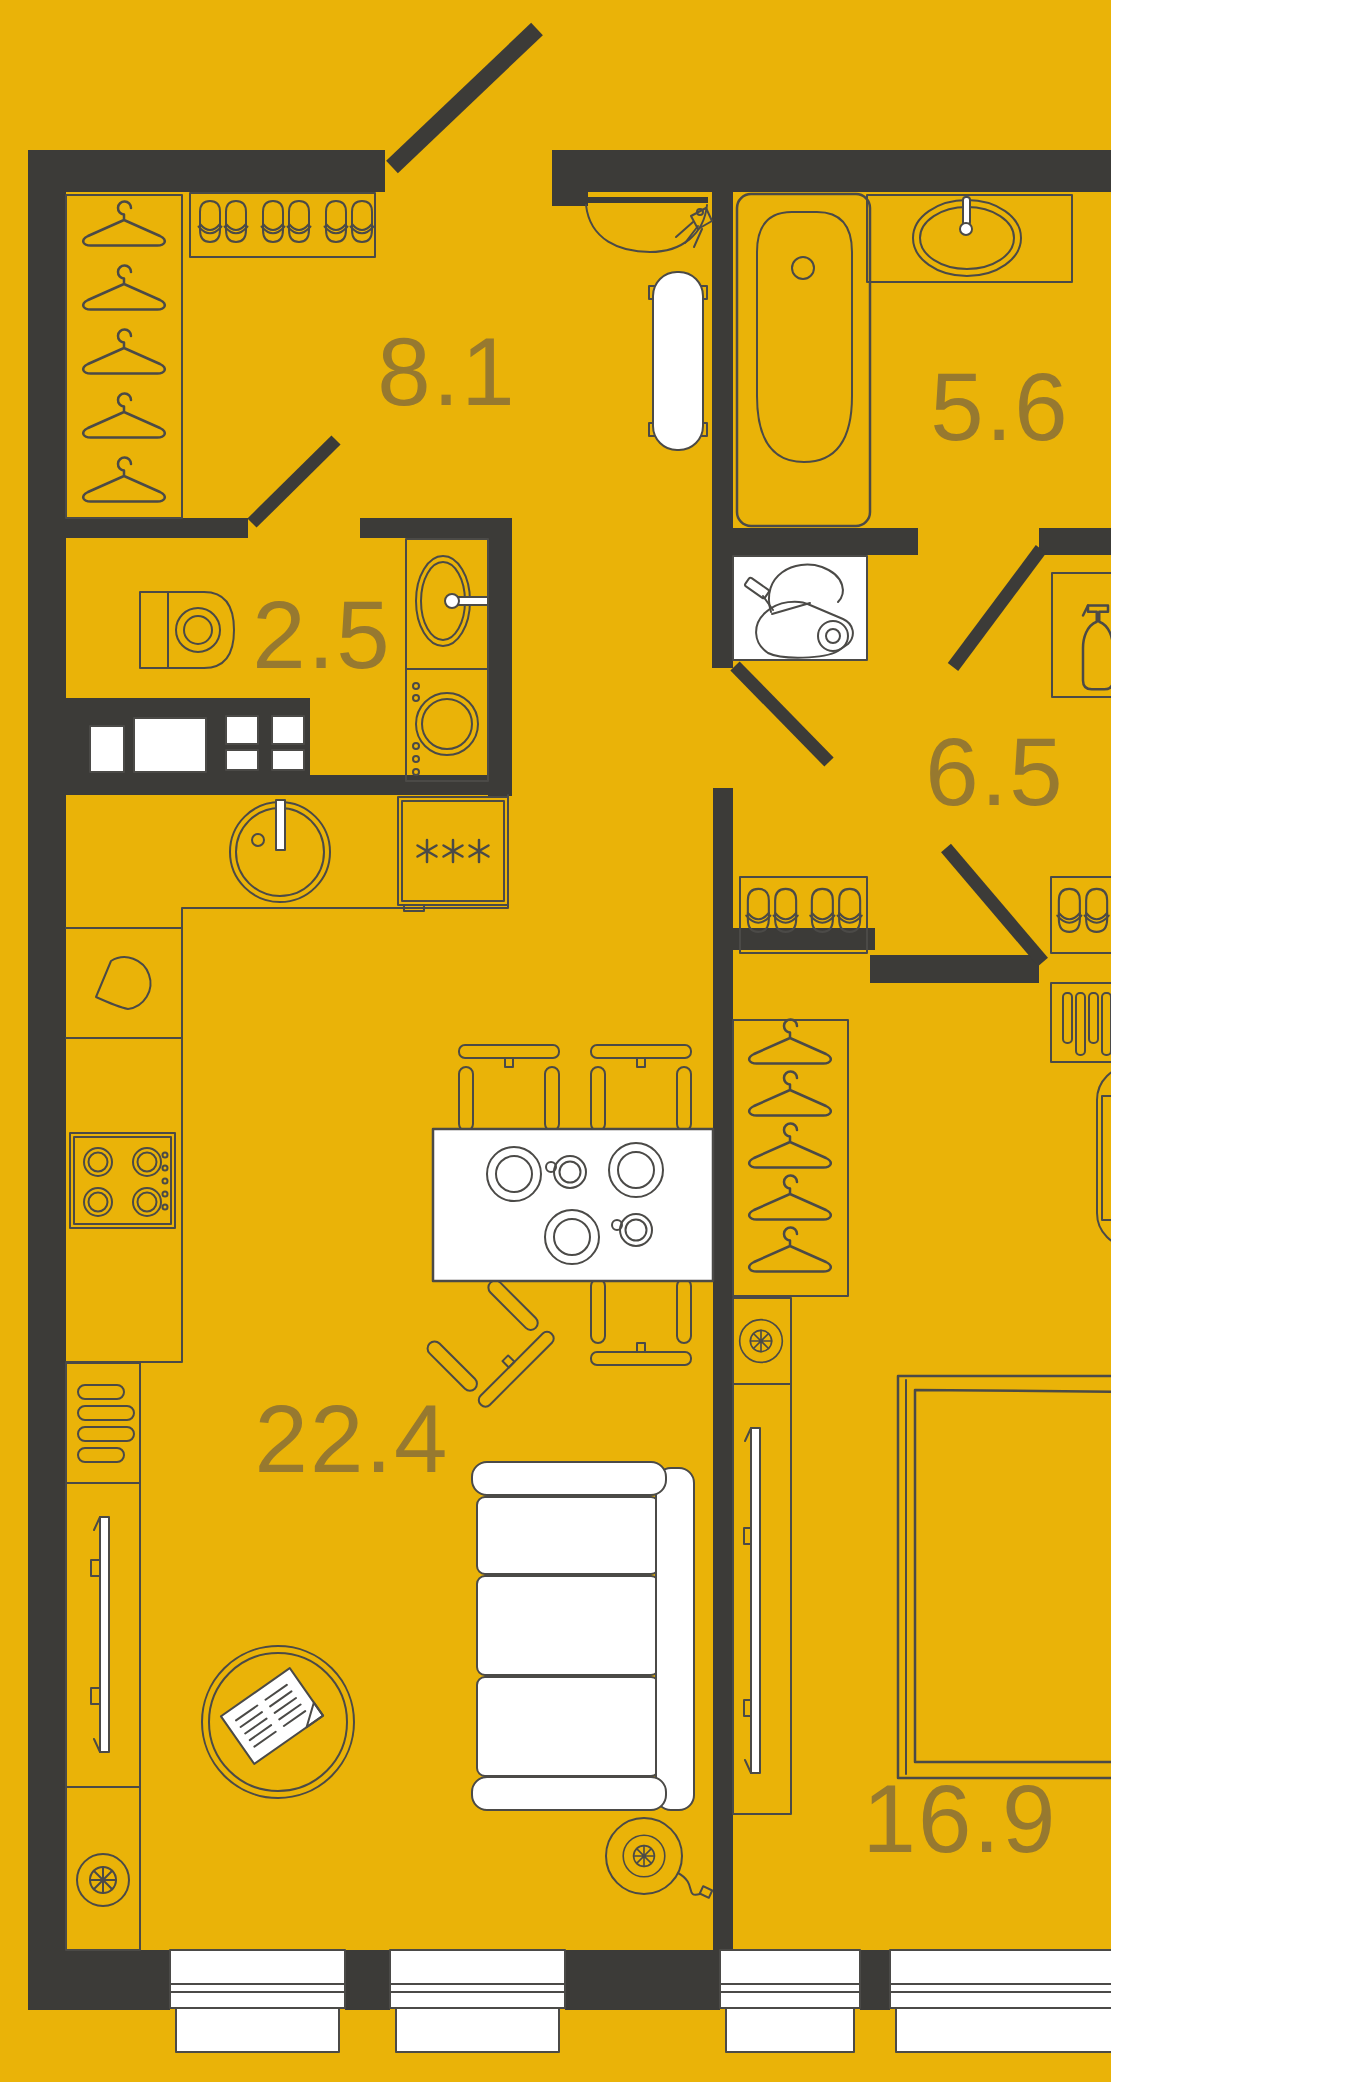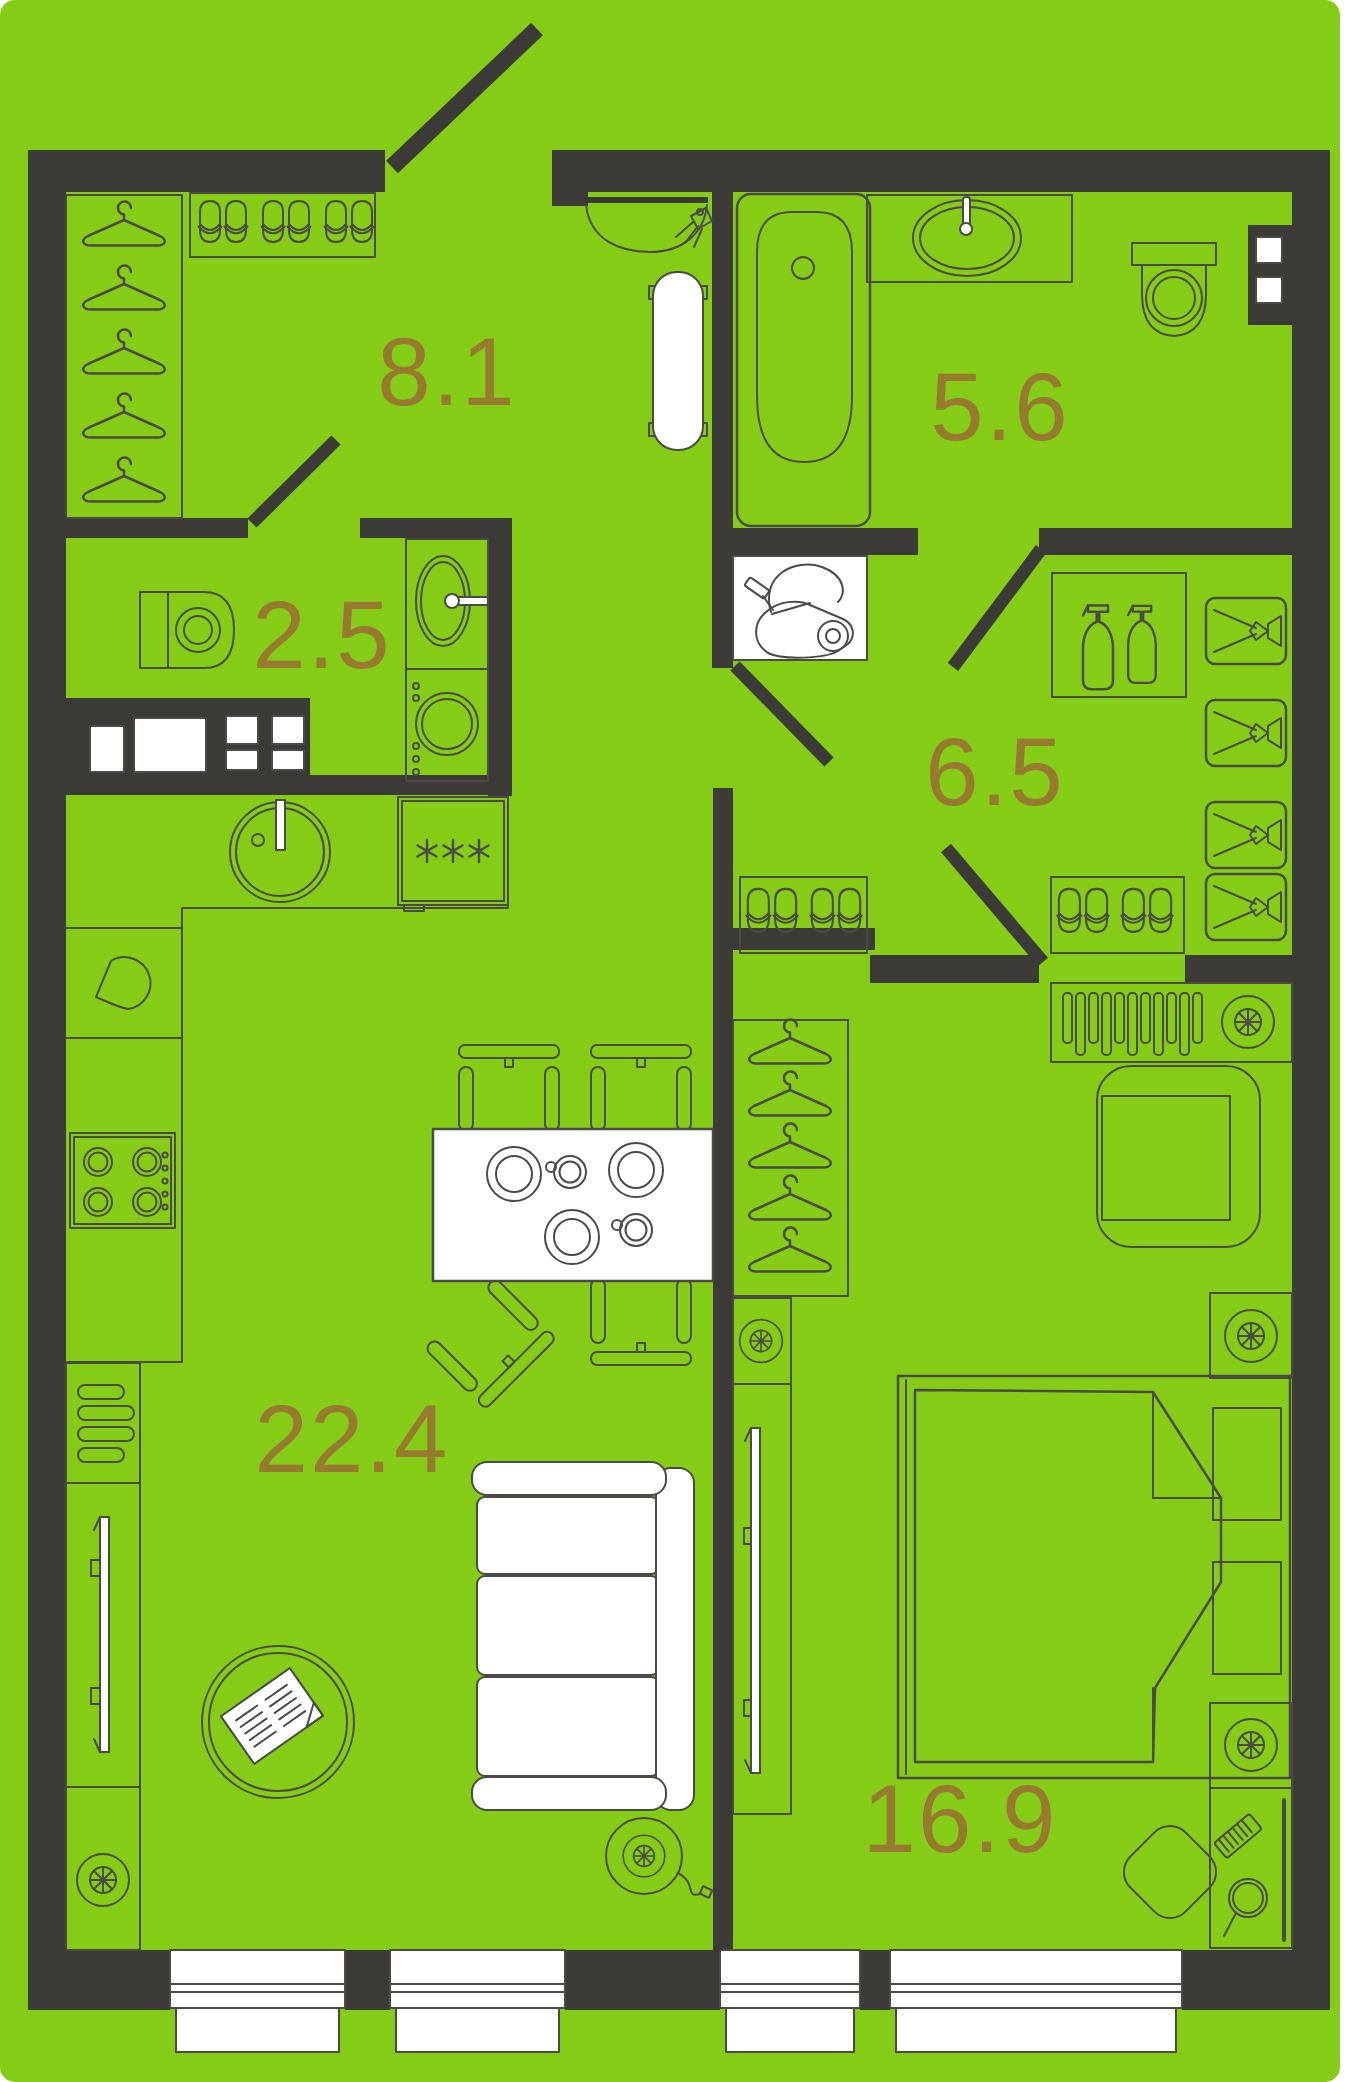--- a/index.html
+++ b/index.html
@@ -1,17 +1,17 @@
 <!DOCTYPE html>
 <html><head>
 <meta charset="utf-8">
 <style>
   html,body{margin:0;padding:0;background:#ffffff;}
-  #stage{position:relative;width:1340px;height:2082px;background:#84cc16;overflow:hidden;
-         font-family:"Liberation Sans",sans-serif;border-radius:15px;}
+  #stage{position:relative;width:1111px;height:2082px;background:#eab308;overflow:hidden;
+         font-family:"Liberation Sans",sans-serif;}
   svg{display:block}
   .wall{fill:#3C3B38;stroke:none;}
   .ln{fill:none;stroke:#4B4A47;stroke-width:2.5;stroke-linecap:round;stroke-linejoin:round;}
   .lnw{fill:#ffffff;stroke:#4B4A47;stroke-width:2.5;stroke-linejoin:round;}
   .thin{stroke-width:2;}
   .leaf{stroke:#3C3B38;stroke-width:13;stroke-linecap:butt;fill:none;}
   .leaf-entry{stroke-width:17;}
   .label{fill:#97792F;font-size:96px;letter-spacing:2px;font-family:"Liberation Sans",sans-serif;}
 </style>
 </head>

